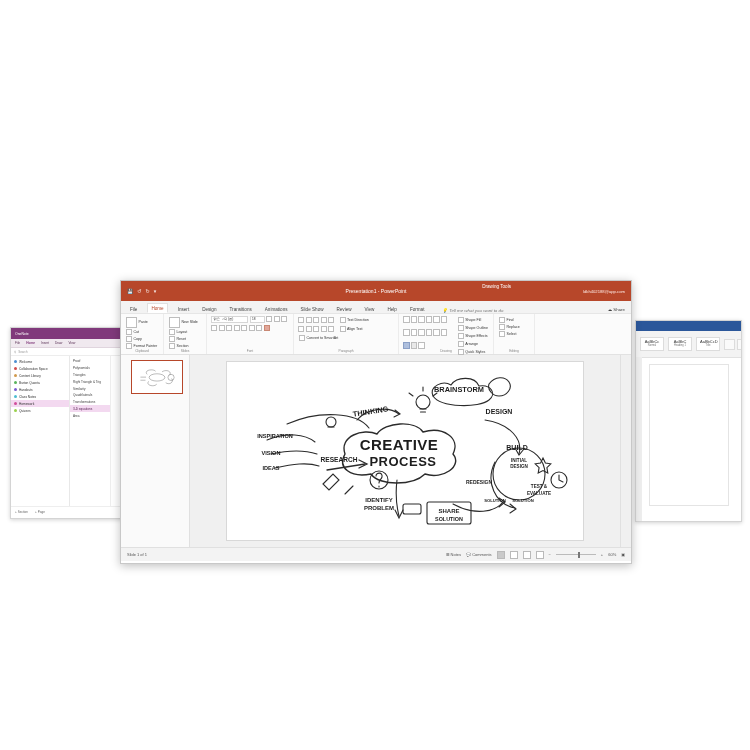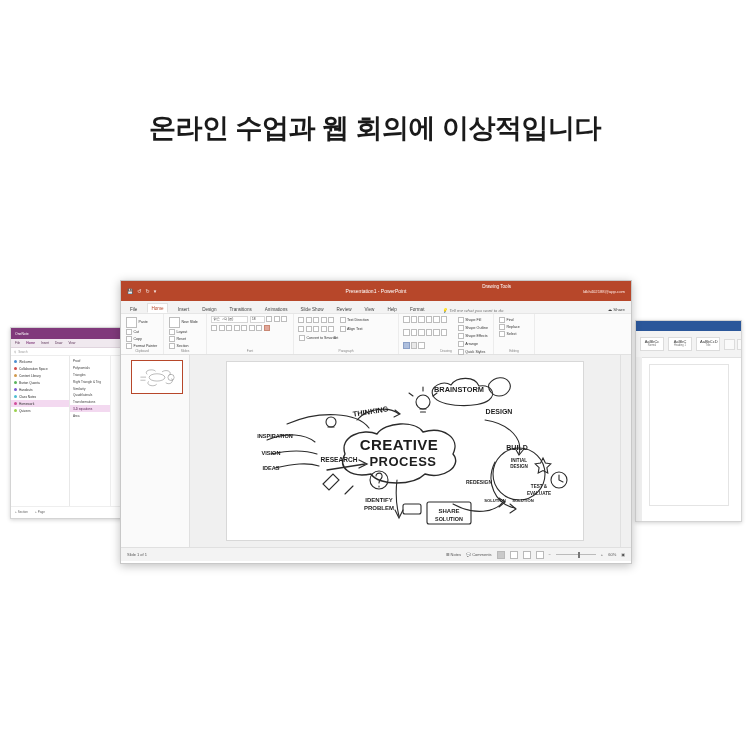--- a/index.html
+++ b/index.html
@@ -448,21 +448,20 @@
     color: rgba(0,0,0,0.07);
     font-family: "Liberation Serif", serif;
     letter-spacing: 2px;
   }
 </style>
 </head>
 <body>
 
 <div class="page">
 
-  <h1 class="headline">온라인 수업과 웹 회의에 이상적입니다</h1>
 
   <div class="scene">
 
     <div class="win-left">
       <div class="onenote-title">
         <span>OneNote</span>
       </div>
       <div class="onenote-ribbontabs">
         <span>File</span>
         <span class="active">Home</span>

